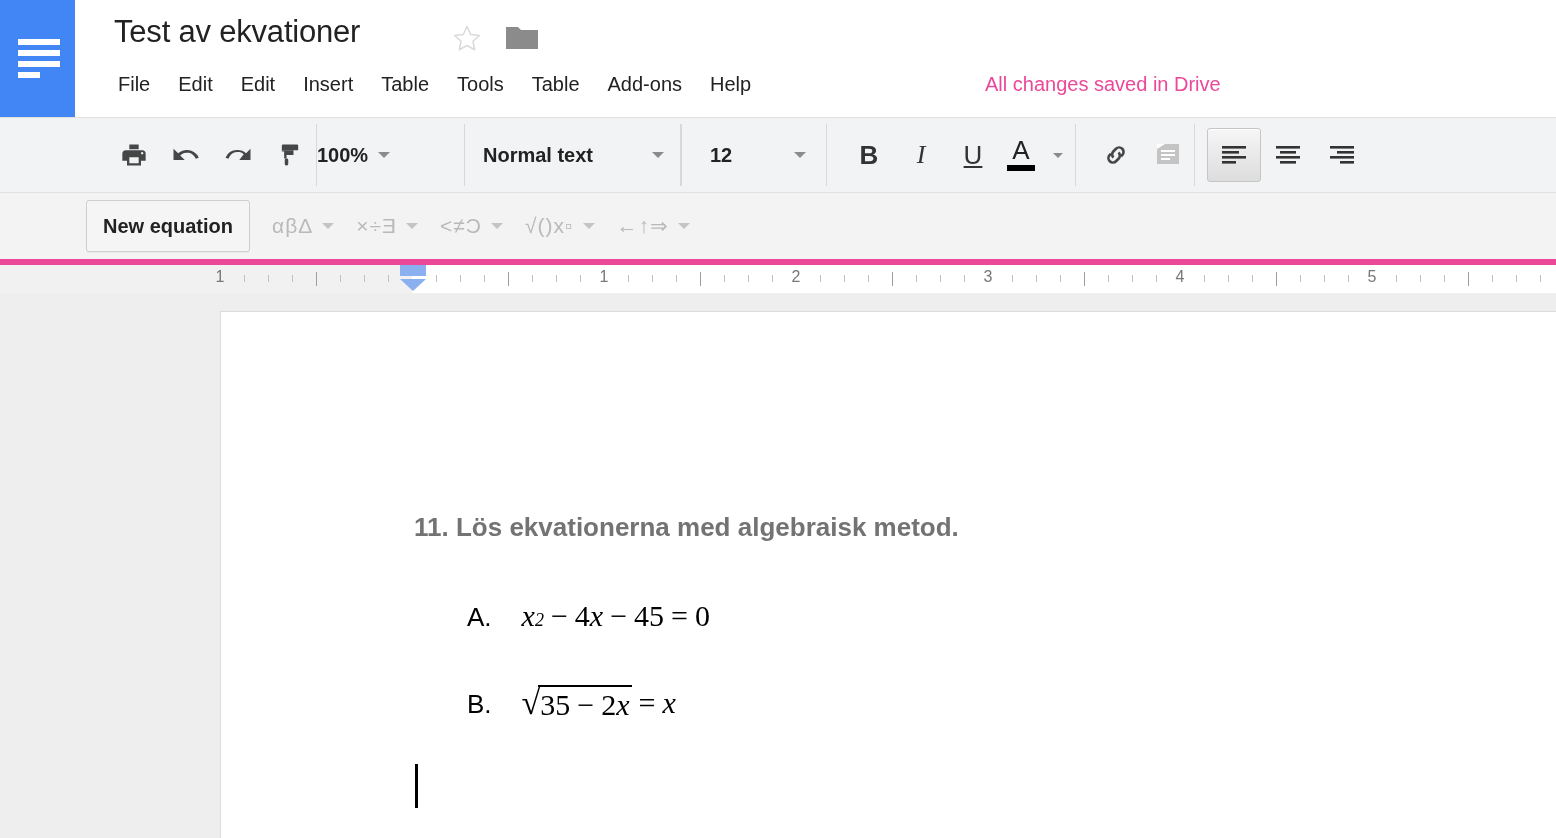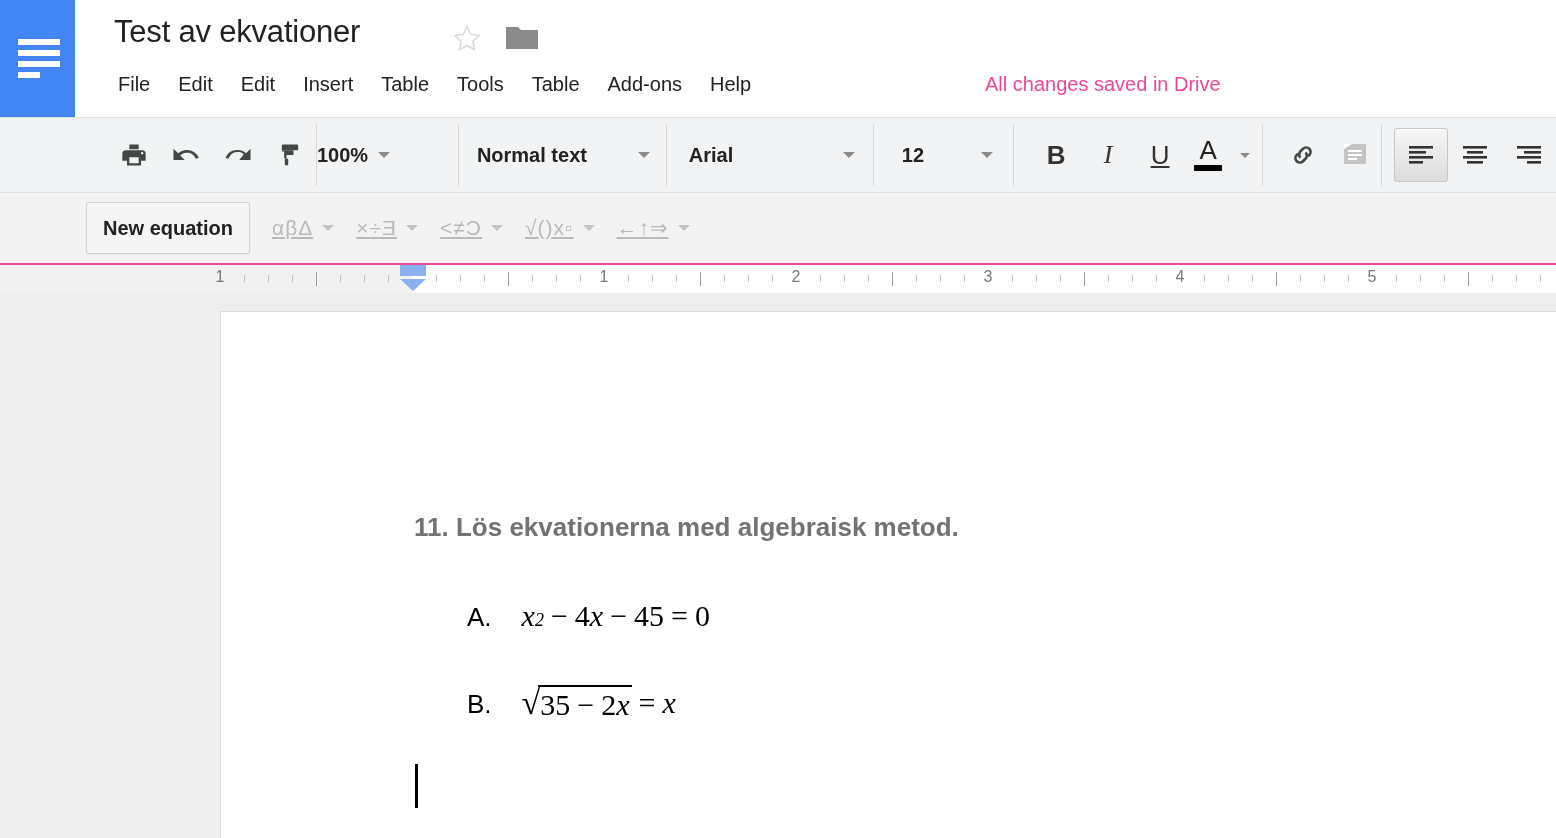--- a/index.html
+++ b/index.html
@@ -93,34 +93,34 @@
 
   .align-active {
     background: linear-gradient(#f6f6f6,#dcdcdc);
     border: 1px solid #c6c6c6; border-radius: 3px;
     box-shadow: inset 0 1px 0 #fff;
   }
 
   
   .eqbar {
     position: absolute; left: 0; top: 193px; width: 1556px; height: 72px;
-    background: #f3f3f3; border-bottom: 2px solid #ec4899;
+    background: #f3f3f3; border-bottom: 6px solid #ec4899;
     display: flex; align-items: center; padding-left: 86px;
   }
   .neweq-btn {
     height: 52px; padding: 0 16px; display: flex; align-items: center;
     background: #f5f5f5; border: 1px solid #cfcfcf; border-radius: 3px;
     font-size: 20px; font-weight: bold; color: #222; cursor: pointer;
     box-shadow: 0 1px 1px rgba(0,0,0,0.04);
   }
   .eq-grp {
     display: flex; align-items: center; margin-left: 22px; cursor: pointer;
     color: #b9b9b9; font-size: 21px; white-space: nowrap;
   }
-  .eq-grp .gl { letter-spacing: 1px; text-decoration: underline; }
+  .eq-grp .gl { letter-spacing: 1px; }
   .eq-grp .caret { border-top-color: #c4c4c4; margin-left: 9px; }
 
   
   .ruler {
     position: absolute; left: 0; top: 265px; width: 1556px; height: 28px;
     background: #f1f1f1; overflow: hidden;
   }
   .ruler .white-strip {
     position: absolute; left: 412px; top: 0; right: 0; height: 28px; background: #fff;
   }
@@ -272,26 +272,20 @@
 
     <div class="tb-group" style="width:215px; padding-left:18px;">
       <div class="tb-dd" style="width:100%; justify-content:space-between; padding-right:16px;">
         <span class="lbl">Normal text</span>
         <span class="caret"></span>
       </div>
     </div>
 
     <div class="tb-sep"></div>
 
-    <div class="tb-group" style="width:214px; padding-left:22px;">
-      <div class="tb-dd" style="width:100%; justify-content:space-between; padding-right:18px;">
-        <span class="lbl">Arial</span>
-        <span class="caret"></span>
-      </div>
-    </div>
 
     <div class="tb-sep"></div>
 
     <div class="tb-group" style="width:144px; padding-left:28px;">
       <div class="tb-dd" style="width:100%; justify-content:space-between; padding-right:20px;text-align:right;">
         <span class="lbl">12</span>
         <span class="caret"></span>
       </div>
     </div>
 

